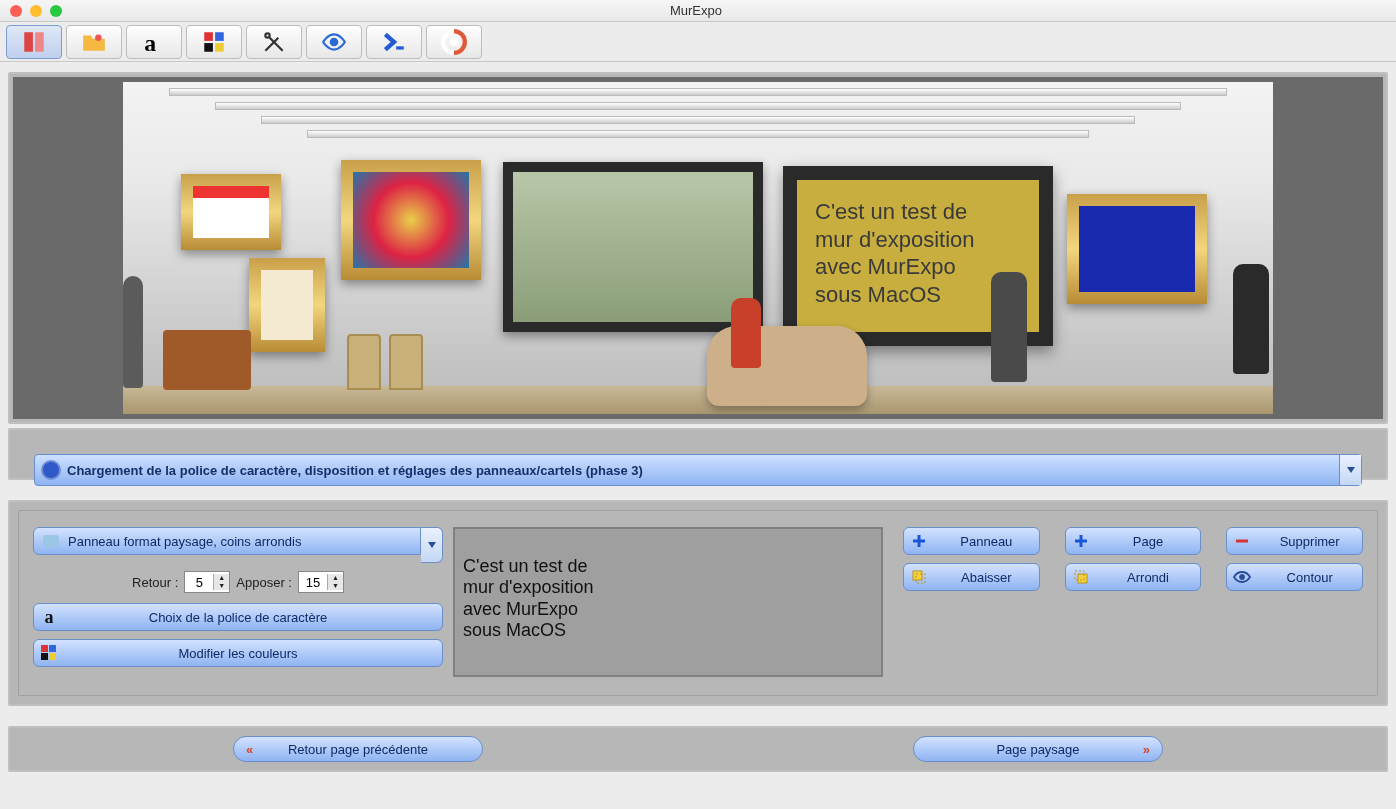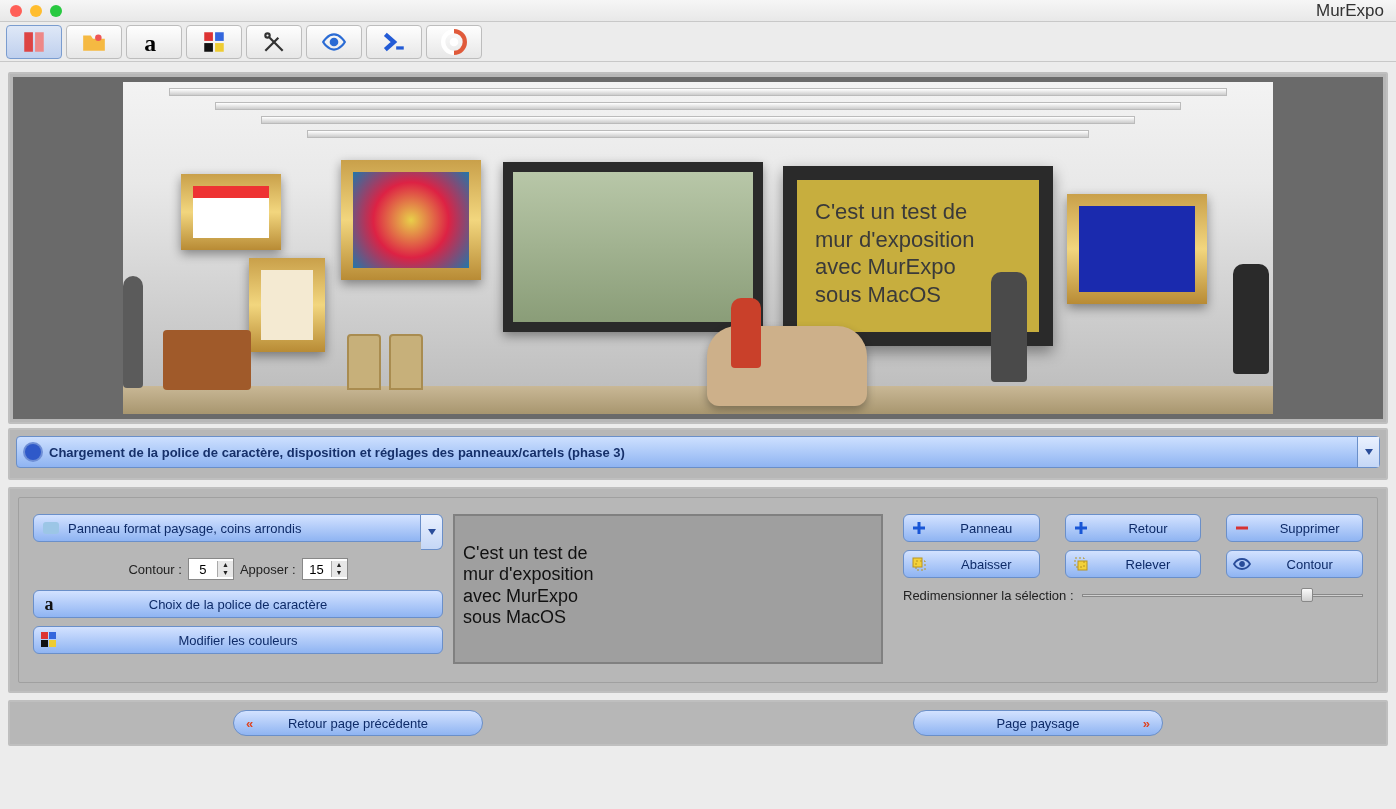--- a/index.html
+++ b/index.html
@@ -16,21 +16,21 @@
     height: 22px;
     background: linear-gradient(#f6f6f6,#e8e8e8);
     border-bottom: 1px solid #c8c8c8;
     display: flex;
     align-items: center;
     position: relative;
   }
   .traffic { display:flex; gap:8px; margin-left:10px;}
   .traffic span { width:12px; height:12px; border-radius:50%; display:block;}
   .tl-close{background:#ff5f57;} .tl-min{background:#ffbd2e;} .tl-max{background:#28c940;}
-  .titlebar-title{position:absolute; left:0; right:12px; text-align:right; font-size:17px; color:#333;}
+  .titlebar-title{position:absolute; left:0; right:4px; text-align:center; font-size:13px; color:#333;}
   
   .toolbar {
     height: 40px;
     background: #ececec;
     display:flex; align-items:center; padding:2px 6px; gap:0;
     border-bottom:1px solid #c8c8c8;
   }
   .tool-btn{
     width:56px; height:34px; border:1px solid #bdbdbd; border-radius:4px;
     background: linear-gradient(#fefefe,#e7e7e7);
@@ -74,36 +74,36 @@
     color:#3a3a3a; font-size:22px; font-weight:500; line-height:1.25;
     box-shadow:0 6px 14px rgba(0,0,0,.4);
   }
   .sofa{position:absolute; width:160px; height:80px; background:#cdb08a; border-radius:30px 30px 12px 12px; box-shadow:0 4px 8px rgba(0,0,0,.3);}
   .person{position:absolute; width:36px; height:110px; background:#333; border-radius:10px 10px 4px 4px;}
   .bench{position:absolute; width:88px; height:60px; background:#a05a2a; border-radius:4px;}
   .chair{position:absolute; width:34px; height:56px; background:#c7b07a; border:2px solid #a98c50; border-radius:4px 4px 0 0;}
   
   .phase-frame{
     margin:4px 8px; border:2px solid #bfbfbf; border-radius:2px; background:#b7b7b7;
-    padding:6px; height:52px;
+    padding:24px; height:52px;
   }
   .phase-select{
     width:100%; height:32px; display:flex; align-items:center;
     background: linear-gradient(#cde0ff,#8fb4f2); border:1px solid #6a8fc9; border-radius:4px;
     position:relative; color:#16306a; font-weight:600; padding-left:8px;
   }
   .phase-select .dropbtn{
     position:absolute; right:0; top:0; bottom:0; width:22px;
     border-left:1px solid #6a8fc9; display:flex; align-items:center; justify-content:center;
     background:linear-gradient(#eaf1ff,#c5d7f6);
   }
   .phase-select .gear{width:16px;height:16px;background:#2f59c9;border-radius:50%;margin-right:8px; box-shadow:0 0 0 2px #6f8fd6;}
   
   .controls-frame{
-    margin:7px 8px; border:2px solid #bfbfbf; border-radius:2px; background:#b7b7b7;
+    margin:20px 8px; border:2px solid #bfbfbf; border-radius:2px; background:#b7b7b7;
     padding:8px 8px;
   }
   .controls-inner{
     border:1px solid #a0a0a0; background:#b7b7b7; border-radius:2px;
     padding:16px 14px 18px 14px;
     display:flex; gap:10px; align-items:flex-start;
   }
   .col-left{width:410px;}
   .blue-btn{
     display:flex; align-items:center; height:28px;
@@ -288,21 +288,21 @@
               <span style="width:16px;height:12px;background:#9cc6e6;border-radius:3px;display:block;"></span>
             </span>
           <span>Panneau format paysage, coins arrondis</span>
         </div>
         <div class="dbtn">
             <div class="tri-down"></div>
           </div>
       </div>
 
       <div class="row-nums">
-        <span>Contour :</span>
+        <span>Retour :</span>
         <div class="spin">
           <input value="5" style="">
           <div class="arrows">
               <span>▲</span>
               <span>▼</span>
             </div>
         </div>
         <span>Apposer :</span>
         <div class="spin">
           <input value="15" style="">
@@ -348,21 +348,21 @@
               </svg>
             </span>
           <span class="lbl">Panneau</span>
         </div>
         <div class="action-btn">
           <span class="ico">
               <svg width="16" height="16">
                 <path d="M8 2v12M2 8h12" stroke="#1956d6" stroke-width="3"></path>
               </svg>
             </span>
-          <span class="lbl">Retour</span>
+          <span class="lbl">Page</span>
         </div>
         <div class="action-btn">
           <span class="ico">
               <svg width="16" height="16">
                 <path d="M2 8h12" stroke="#d63333" stroke-width="3"></path>
               </svg>
             </span>
           <span class="lbl">Supprimer</span>
         </div>
       </div>
@@ -376,37 +376,30 @@
             </span>
           <span class="lbl">Abaisser</span>
         </div>
         <div class="action-btn">
           <span class="ico">
               <svg width="16" height="16">
                 <rect x="5" y="5" width="9" height="9" fill="#f3d13a" stroke="#b89420"></rect>
                 <rect x="2" y="2" width="9" height="9" fill="none" stroke="#b89420" stroke-dasharray="2"></rect>
               </svg>
             </span>
-          <span class="lbl">Relever</span>
+          <span class="lbl">Arrondi</span>
         </div>
         <div class="action-btn">
           <span class="ico">
               <svg width="18" height="14" fill="none" stroke="#2a4d9a" stroke-width="1.8">
                 <path d="M1 7s3-5 8-5 8 5 8 5-3 5-8 5S1 7 1 7z"></path>
                 <circle cx="9" cy="7" r="2" fill="#2a4d9a"></circle>
               </svg>
             </span>
           <span class="lbl">Contour</span>
-        </div>
-      </div>
-      <div class="slider-row">
-        <span>Redimensionner la sélection :</span>
-        <div class="slider">
-          <div class="track"></div>
-          <div class="thumb" id="slider-thumb" style="left: 78%;"></div>
         </div>
       </div>
     </div>
 
   </div>
 </div>
 
 <div class="nav-frame">
   <div class="nav-side left">
     <div class="nav-btn">

